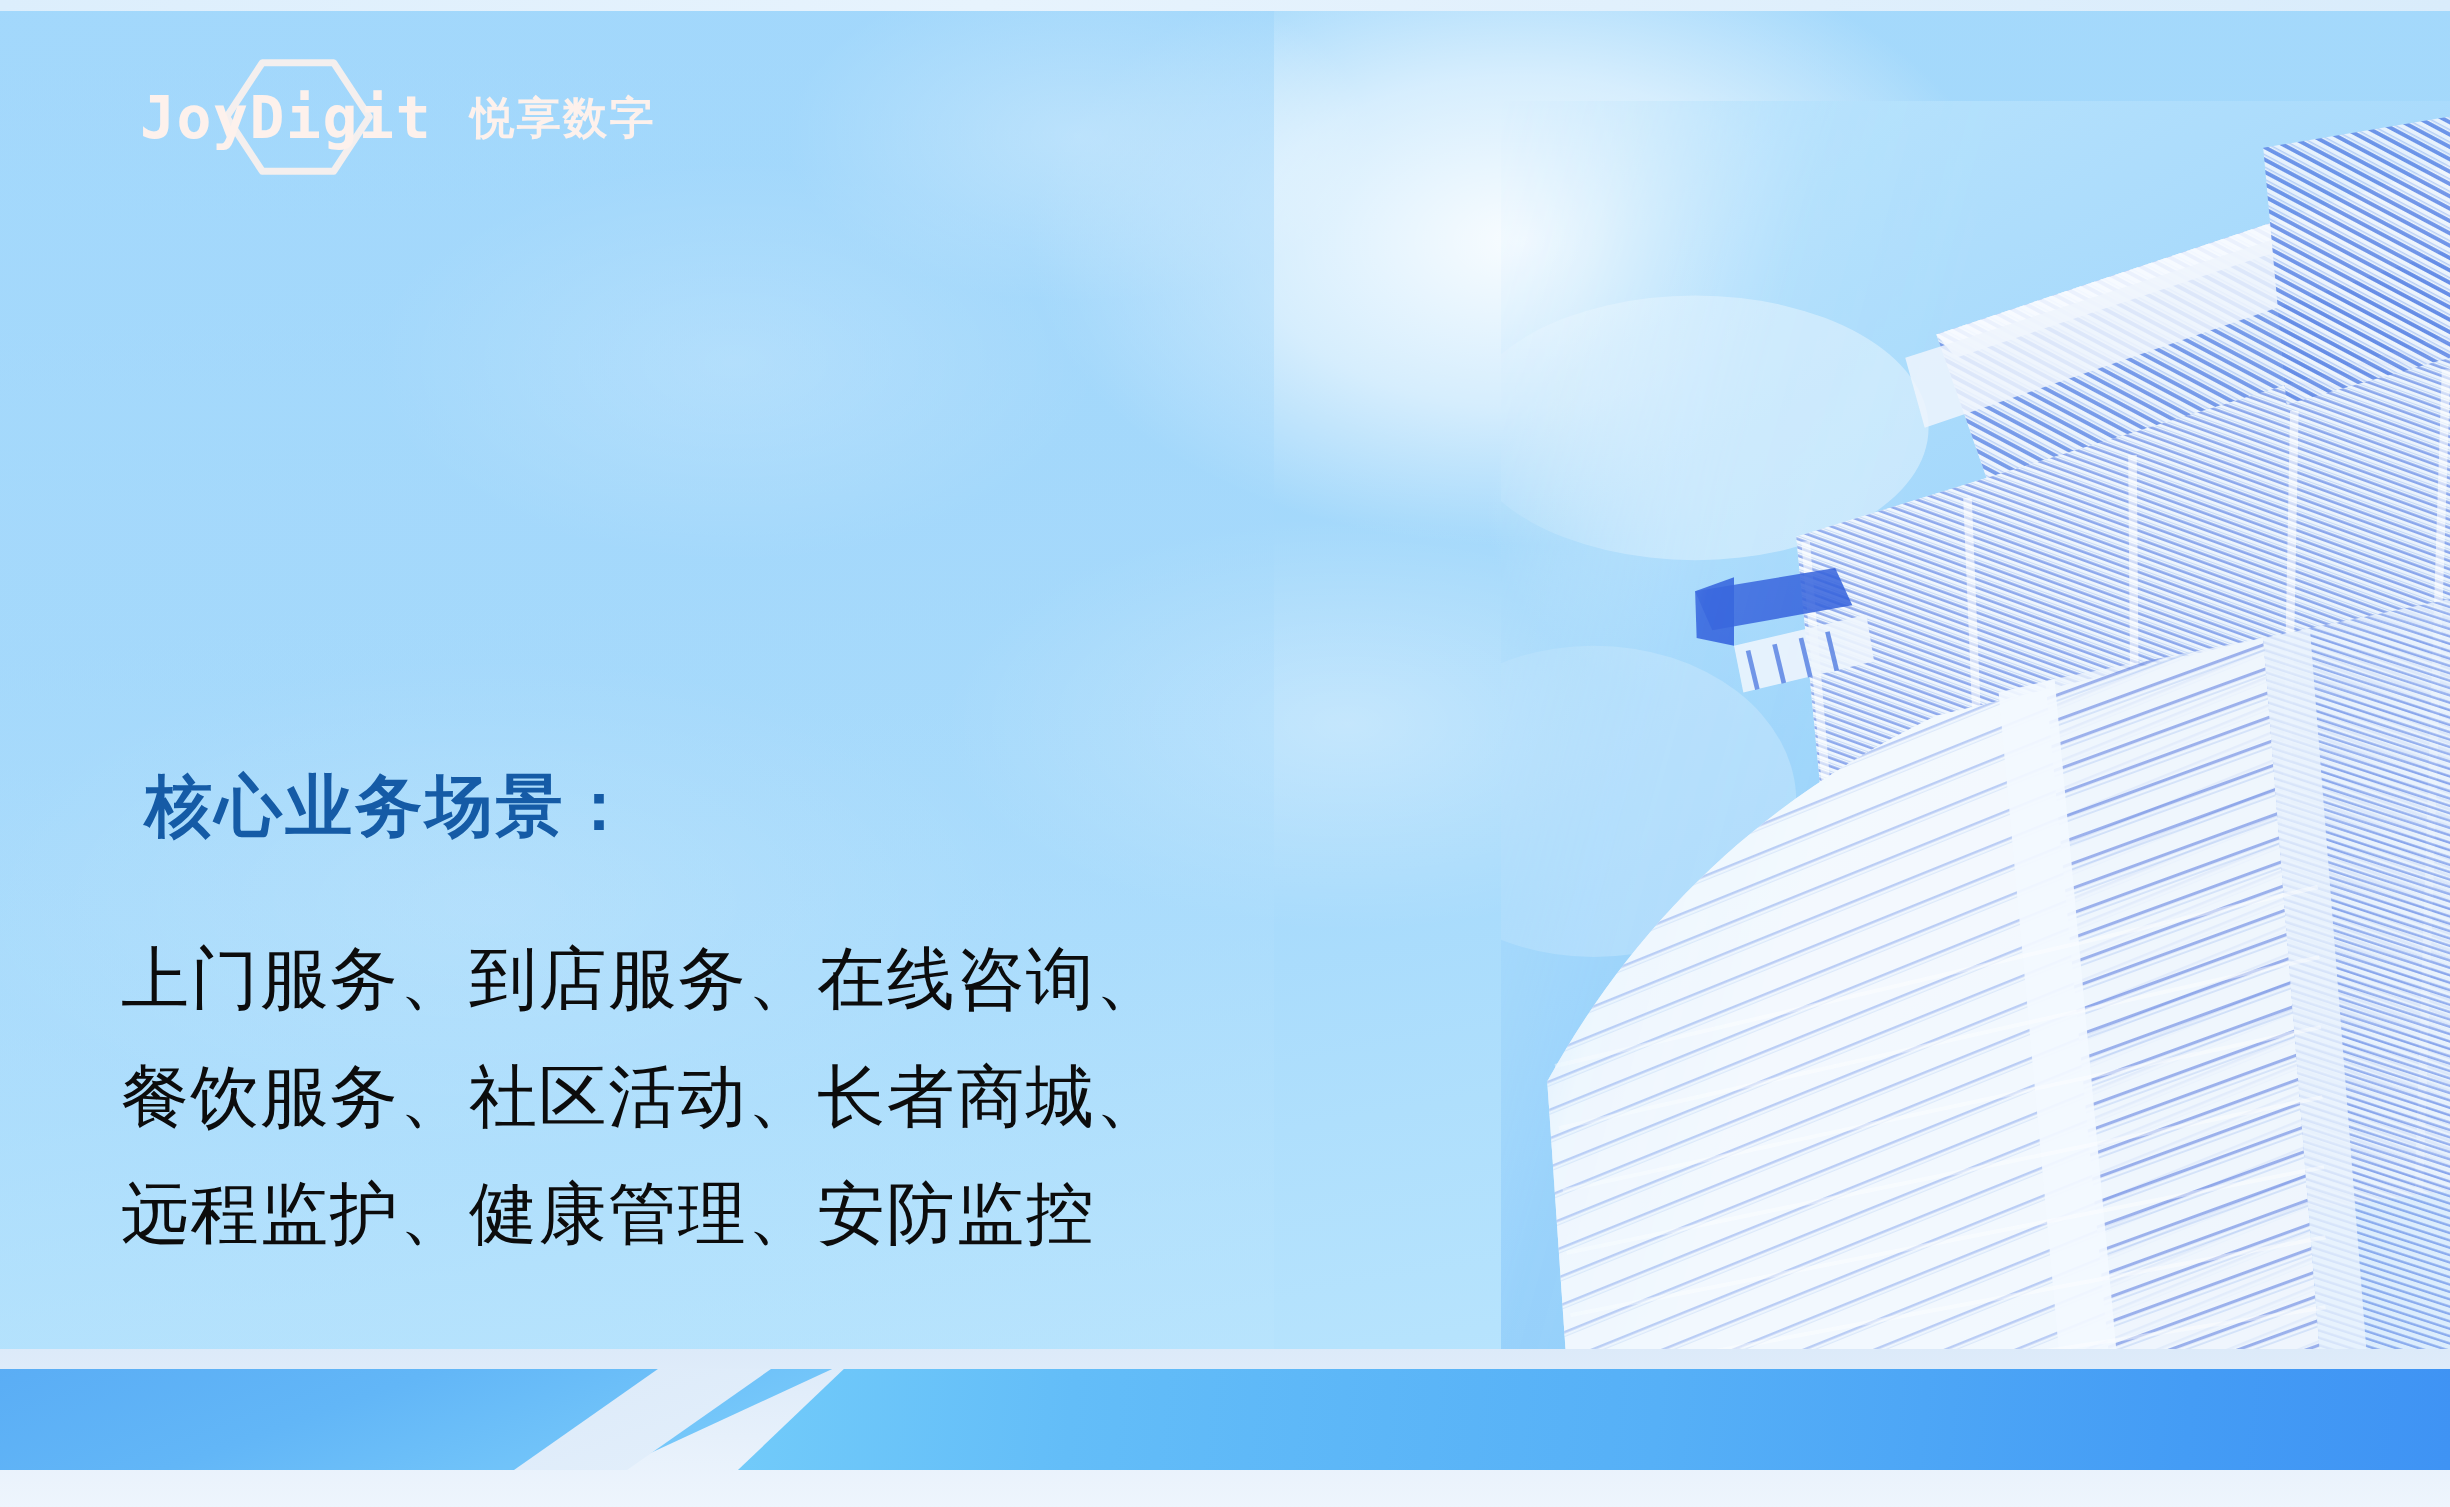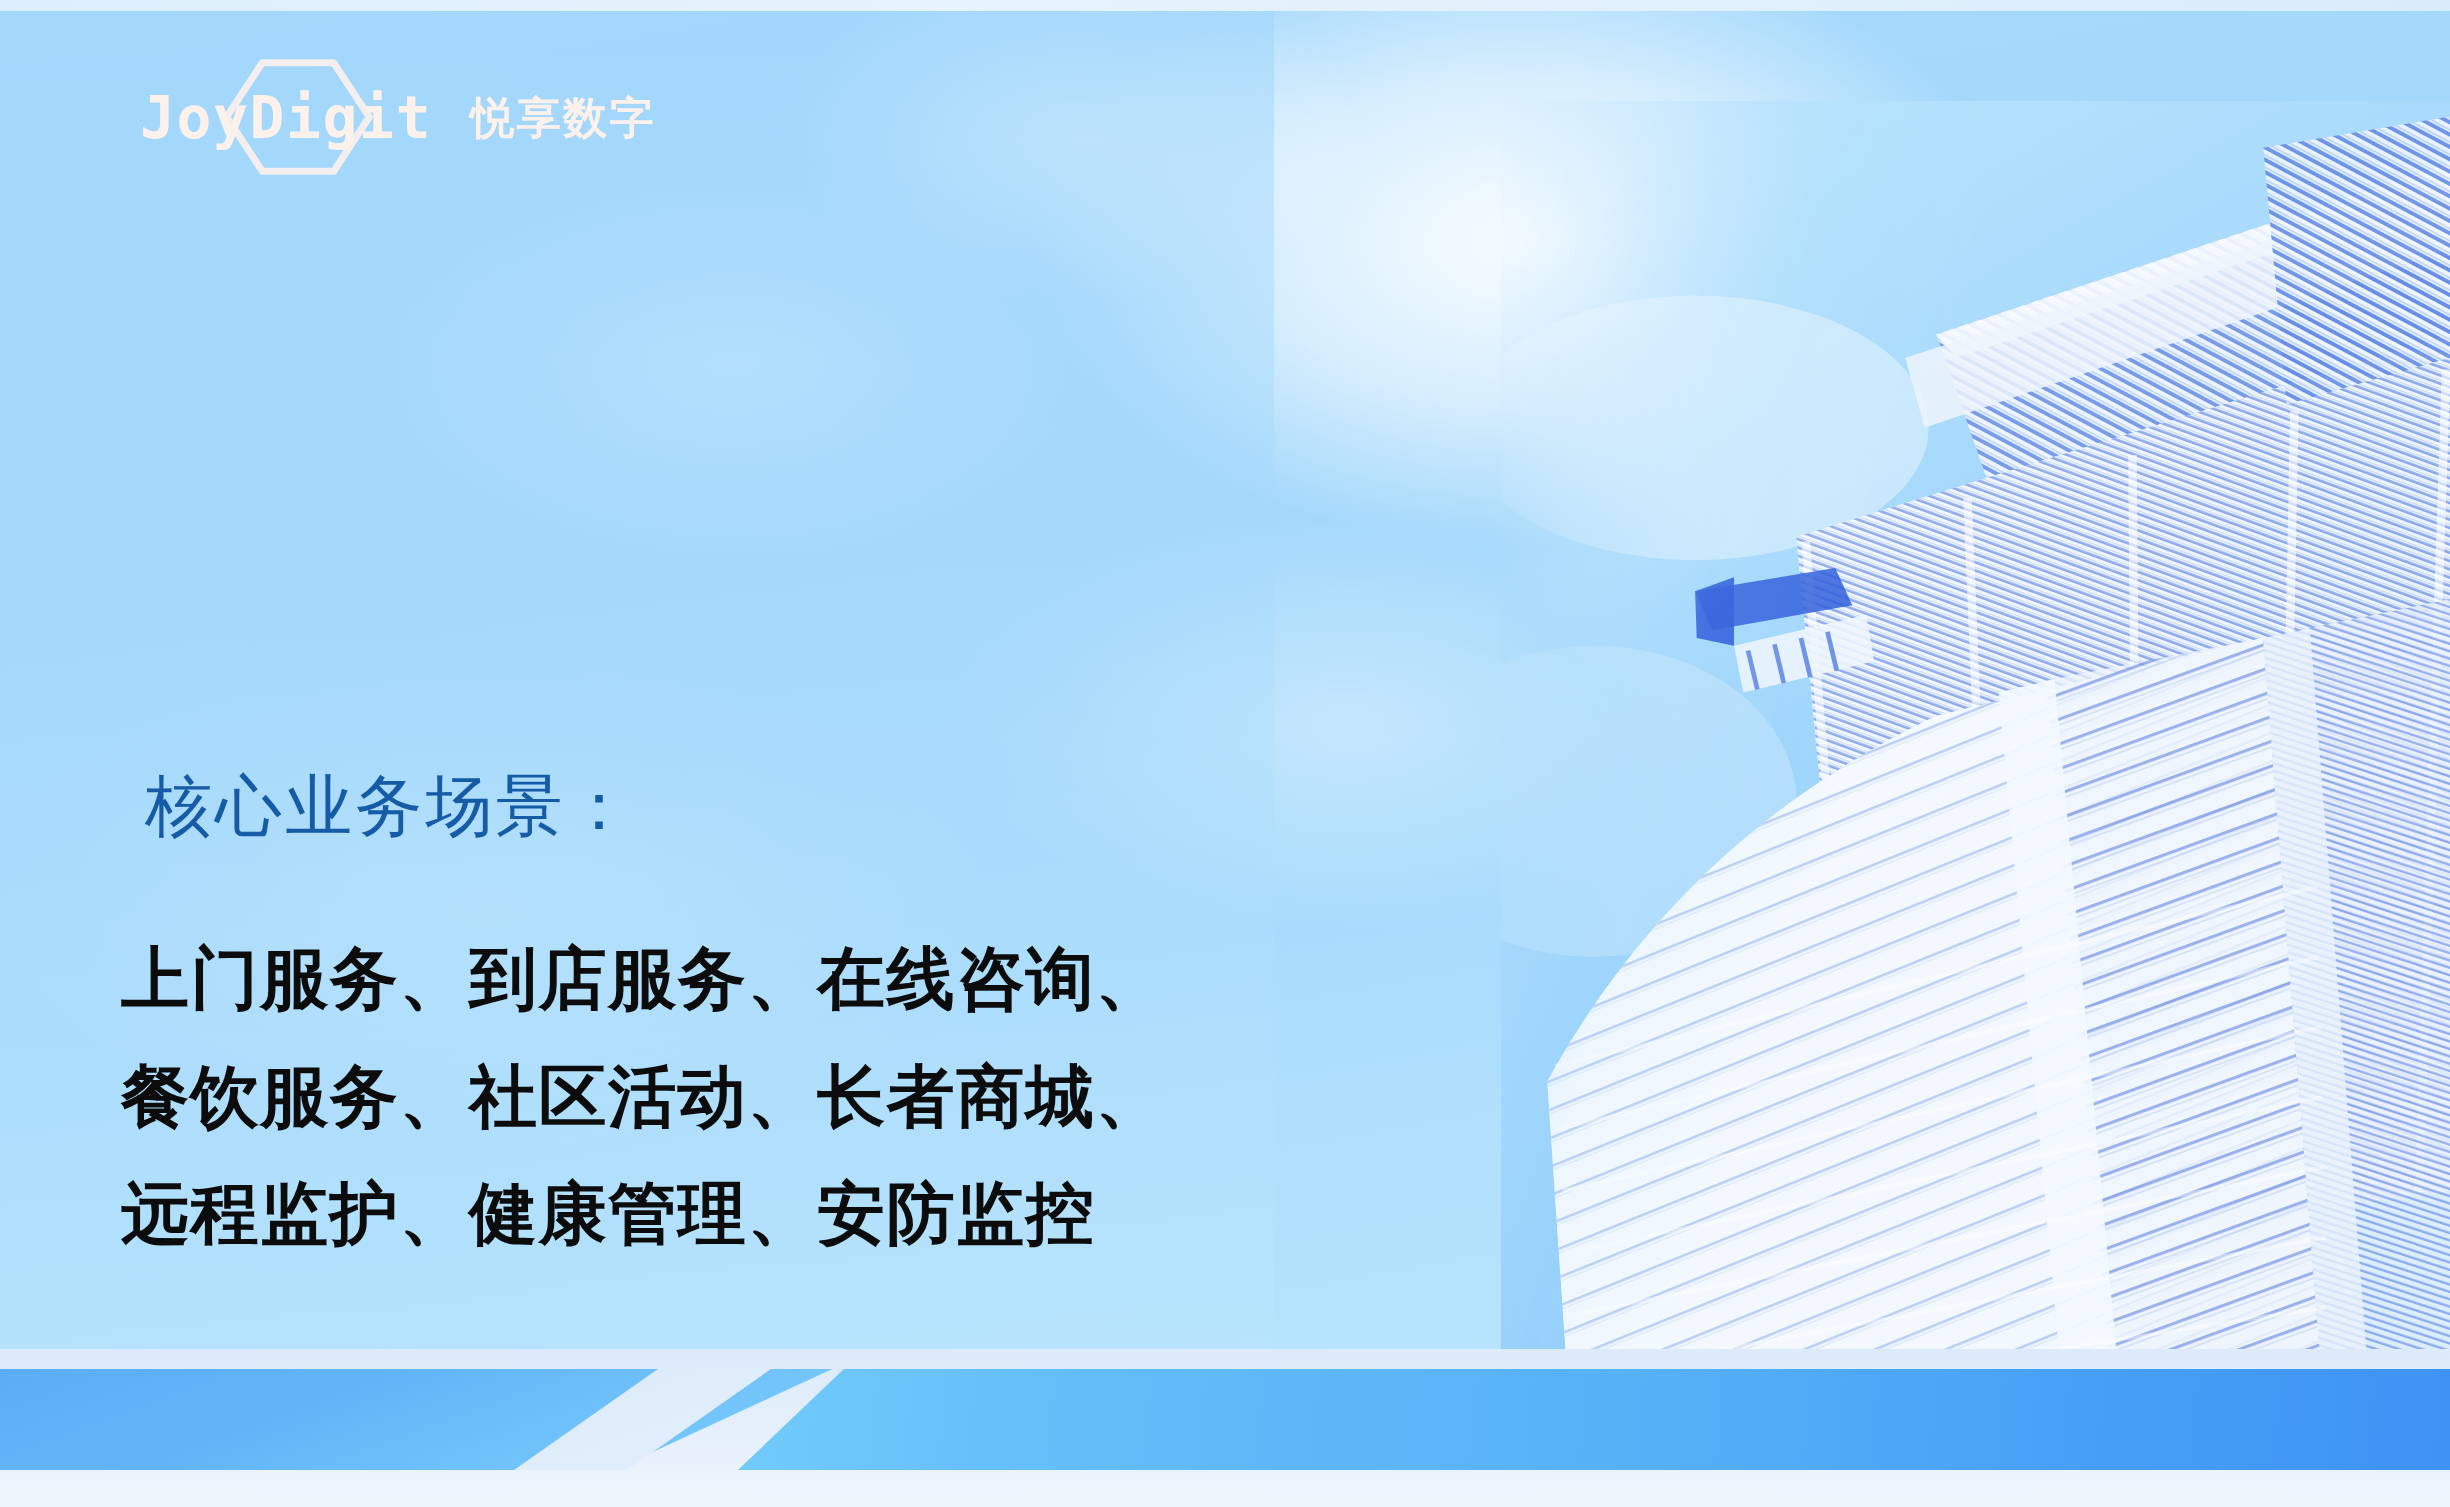--- a/index.html
+++ b/index.html
@@ -121,37 +121,37 @@
     white-space: nowrap;
   }
 
   
   .subheading {
     position: absolute;
     left: 145px;
     top: 769px;
     z-index: 12;
     font-size: 67px;
-    font-weight: 400;
+    font-weight: 700;
     color: #155ba6;
     letter-spacing: 3.1px;
     line-height: 1.1;
     white-space: nowrap;
   }
 
   
   .bodylines {
     position: absolute;
     left: 121px;
     top: 920px;
     z-index: 12;
   }
   .bodyline {
     font-size: 68px;
-    font-weight: 700;
+    font-weight: 400;
     color: #0c0c0c;
     letter-spacing: 1.6px;
     line-height: 1.73;
     white-space: nowrap;
   }
 
   
   .bottom-deco {
     position: absolute;
     left: 0;

